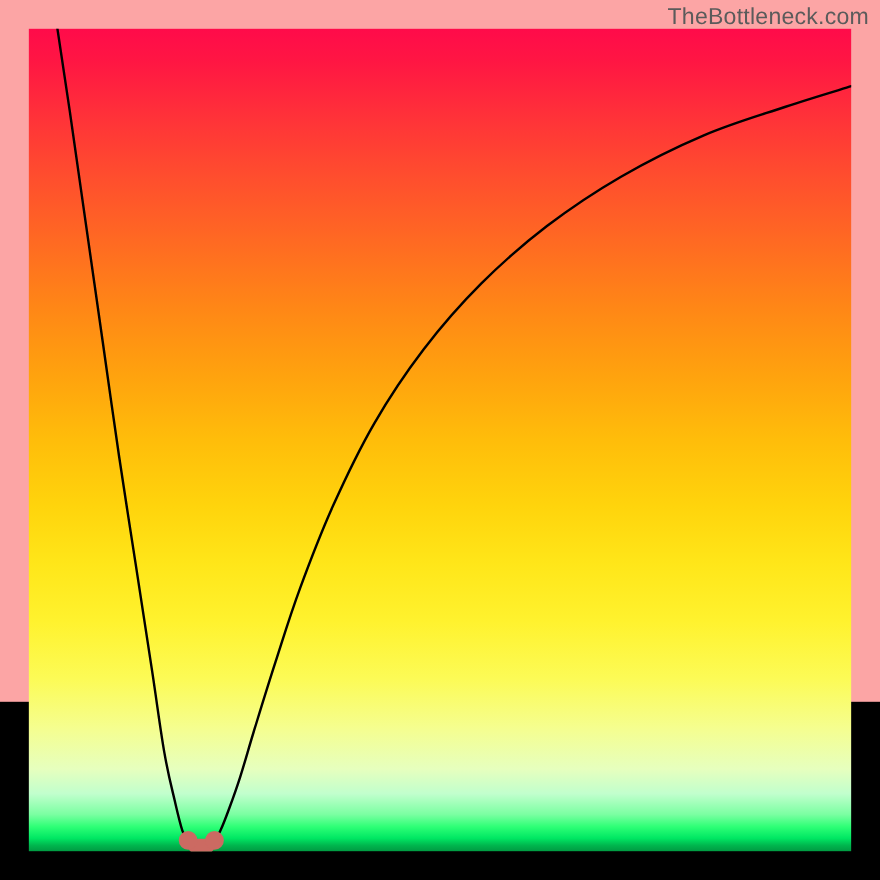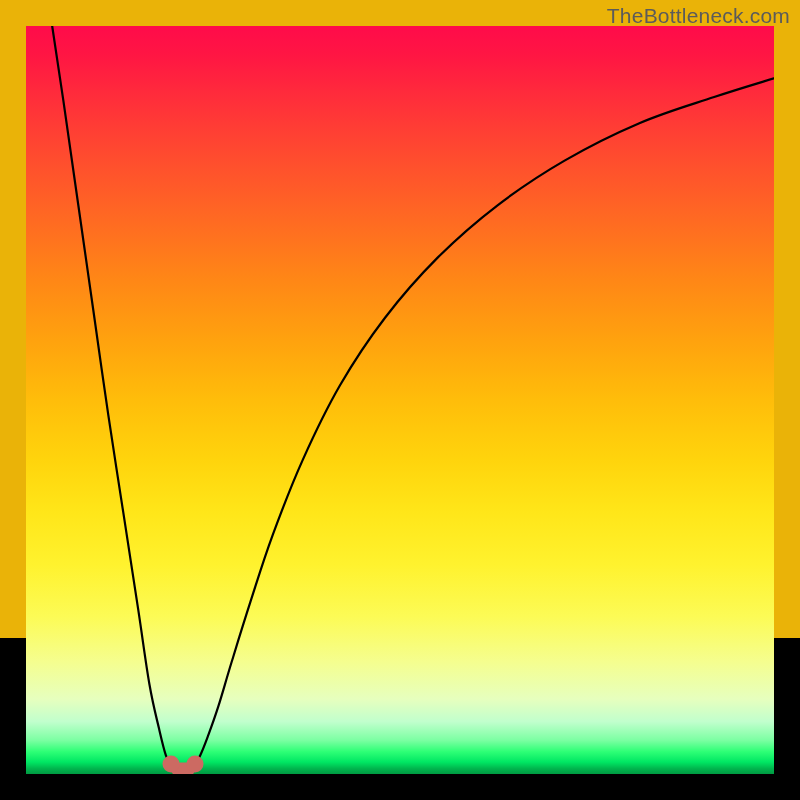--- a/index.html
+++ b/index.html
@@ -8,21 +8,21 @@
     width: 800px;
     height: 800px;
     overflow: hidden;
     background: #000;
     font-family: Arial, Helvetica, sans-serif;
   }
   .stage {
     position: relative;
     width: 800px;
     height: 638px;
-    background: #eab308;
+    background: #fca5a5;
   }
   .plot {
     position: absolute;
     left: 26px;
     top: 26px;
     width: 748px;
     height: 748px;
     overflow: hidden;
   }
   .gradient {

